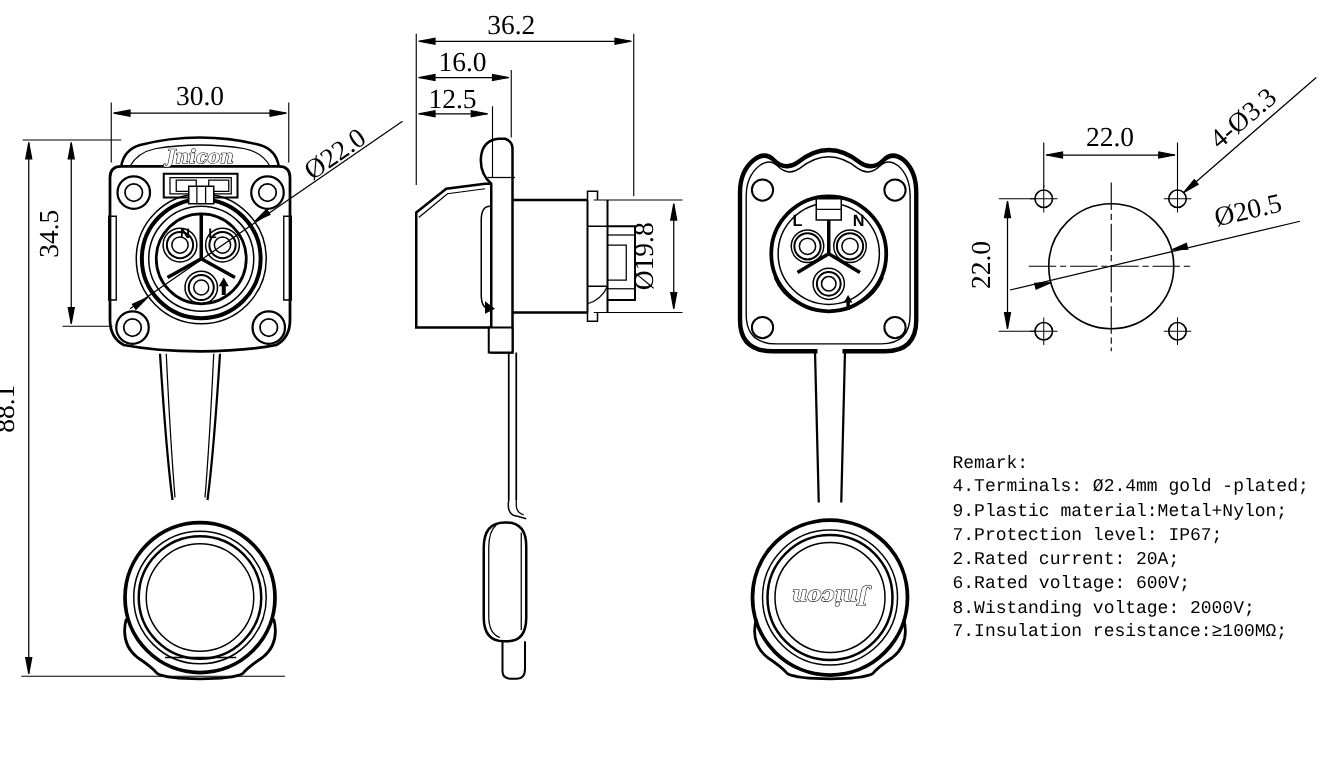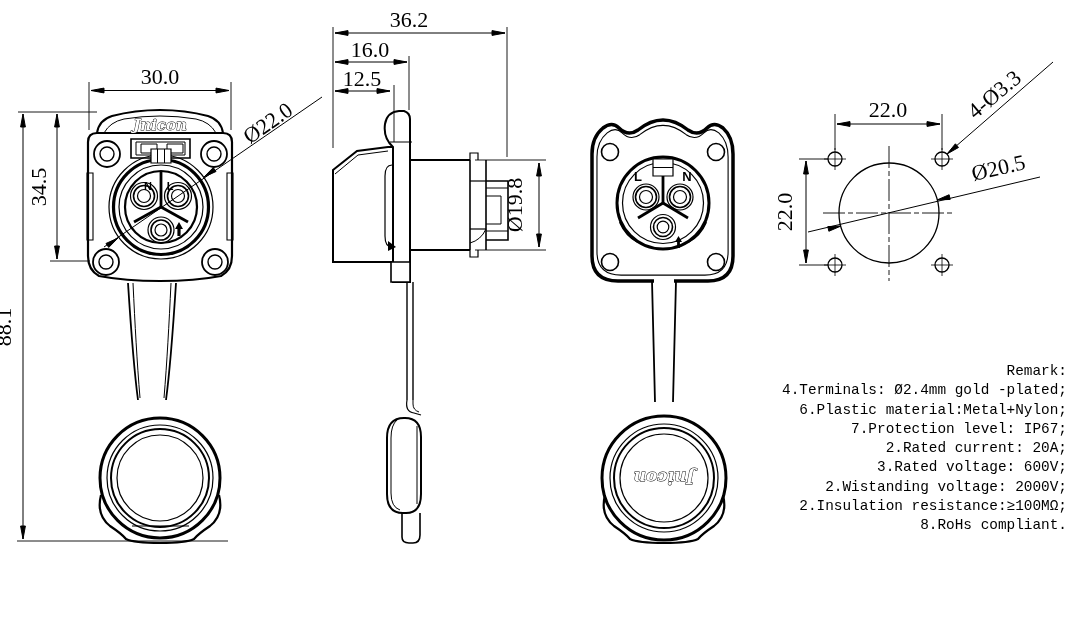--- a/index.html
+++ b/index.html
@@ -6,21 +6,21 @@
   .canvas{position:relative;width:1073px;height:617px;background:#fff;overflow:hidden;
           font-family:"Liberation Sans",sans-serif;}
   svg{position:absolute;left:0;top:0;}
   svg line, svg path, svg rect, svg circle{vector-effect:non-scaling-stroke;}
   .dim-text{font-family:"Liberation Serif",serif;font-size:22px;fill:#000;}
   .pin-label{font-family:"Liberation Sans",sans-serif;font-weight:bold;fill:#000;}
   .logo-text{font-family:"DejaVu Serif",serif;font-style:italic;font-weight:bold;
              fill:#fff;stroke:#000;stroke-width:0.9;paint-order:stroke;}
   .remark{position:absolute;left:762px;top:362px;width:305px;color:#000;
           font-family:"Liberation Mono","DejaVu Sans Mono",monospace;
-          font-size:14.4px;line-height:19.3px;white-space:nowrap;text-align:right;}
+          font-size:14.4px;line-height:19.3px;white-space:nowrap;}
 </style>
 </head>
 <body>
 
 <div class="canvas">
 <svg width="1073" height="617" viewBox="0 0 1073 617">
   <defs>
     <path id="arrow-tip" d="M0,0 L-13,-2.4 L-13,2.4 Z" fill="#000"></path>
   </defs>
 
@@ -263,21 +263,20 @@
   </g>
   <text class="dim-text" x="888" y="117" text-anchor="middle">22.0</text>
   <text class="dim-text" x="792" y="212" text-anchor="middle" transform="rotate(-90 792 212)">22.0</text>
   <text class="dim-text" x="999" y="100" text-anchor="middle" transform="rotate(-40 999 100)">4-Ø3.3</text>
   <text class="dim-text" x="1000" y="175" text-anchor="middle" transform="rotate(-13 1000 175)">Ø20.5</text>
 </svg>
 
 <div class="remark">
   <div>Remark:</div>
   <div>4.Terminals: Ø2.4mm gold -plated;</div>
-  <div>6.Plastic material:Metal+Nylon;</div>
+  <div>9.Plastic material:Metal+Nylon;</div>
   <div>7.Protection level: IP67;</div>
   <div>2.Rated current: 20A;</div>
-  <div>3.Rated voltage: 600V;</div>
-  <div>2.Wistanding voltage: 2000V;</div>
-  <div>2.Insulation resistance:≥100MΩ;</div>
-  <div>8.RoHs compliant.</div>
+  <div>6.Rated voltage: 600V;</div>
+  <div>8.Wistanding voltage: 2000V;</div>
+  <div>7.Insulation resistance:≥100MΩ;</div>
 </div>
 </div>
 
 </body></html>

